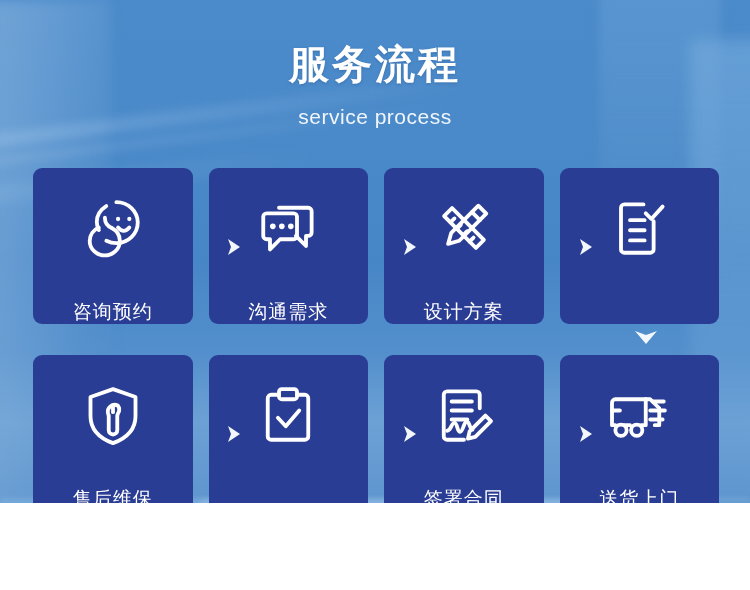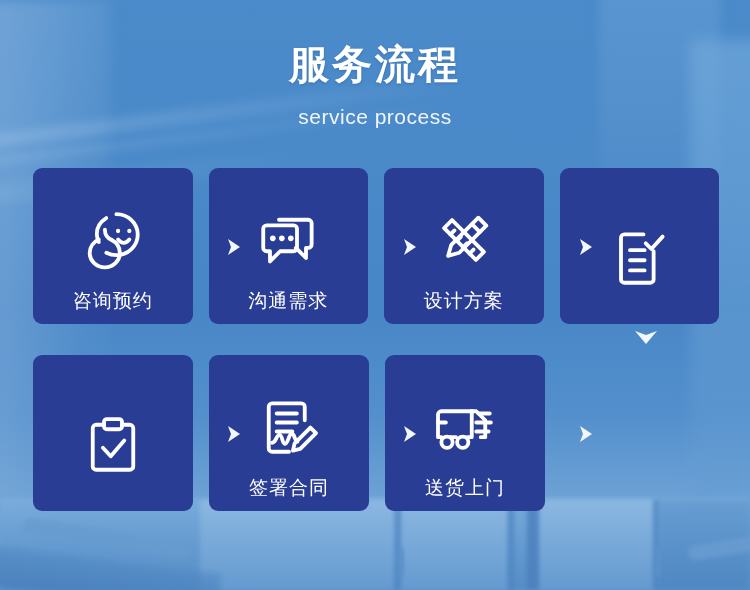--- a/index.html
+++ b/index.html
@@ -9,21 +9,21 @@
   body {
     width: 750px;
     height: 590px;
     overflow: hidden;
     font-family: "Liberation Sans", "DejaVu Sans", sans-serif;
   }
 
   #stage {
     position: relative;
     width: 750px;
-    height: 590px;
+    height: 503px;
     overflow: hidden;
     background: #4e8bc9;
   }
 
   
   .bg-base {
     position: absolute;
     inset: 0;
     background:
       linear-gradient(180deg,
@@ -168,21 +168,21 @@
 
   .card {
     position: relative;
     width: 160px;
     height: 156px;
     background: #2a3d94;
     border-radius: 9px;
     display: flex;
     flex-direction: column;
     align-items: center;
-    justify-content: center;
+    justify-content: space-between;
     box-sizing: border-box;
     padding-top: 24px;
   }
   .card .icon {
     width: 72px;
     height: 72px;
     display: block;
   }
   .card .icon svg { display: block; width: 72px; height: 72px; }
   .card .label {
@@ -320,20 +320,30 @@
       </div>
       <div class="arrow-right a3">
         <svg width="16" height="18" viewBox="0 0 16 18">
             <path d="M2 1 L14 9 L2 17 L5 9 Z" fill="#f2f7fc"></path>
           </svg>
       </div>
     </div>
 
     <div class="row row-bottom">
 
+      <div class="card">
+        <span class="icon">
+          <svg viewBox="0 0 64 64" fill="none" stroke="#ffffff" stroke-width="3.4" stroke-linecap="round" stroke-linejoin="round">
+            <path d="M32 9 52 16v17c0 12-8.3 19.6-20 24C20.3 52.6 12 45 12 33V16z"></path>
+            <path d="M36.2 23.5a6.2 6.2 0 0 0-8.6 7.2l.6 1.9v12.9a3.8 3.8 0 0 0 7.6 0V32.6l.6-1.9a6.2 6.2 0 0 0-.2-7.2z"></path>
+            <path d="M32 23.5v6"></path>
+          </svg>
+        </span>
+        <span class="label">售后维保</span>
+      </div>
 
       <div class="card">
         <span class="icon">
           <svg viewBox="0 0 64 64" fill="none" stroke="#ffffff" stroke-width="3.4" stroke-linecap="round" stroke-linejoin="round">
             <path d="M24 14h-7a3 3 0 0 0-3 3v34a3 3 0 0 0 3 3h30a3 3 0 0 0 3-3V17a3 3 0 0 0-3-3h-7"></path>
             <rect x="24" y="9" width="16" height="9" rx="2.5"></rect>
             <path d="M23 34.5l7 7.5 12-14"></path>
           </svg>
         </span>
       </div>

